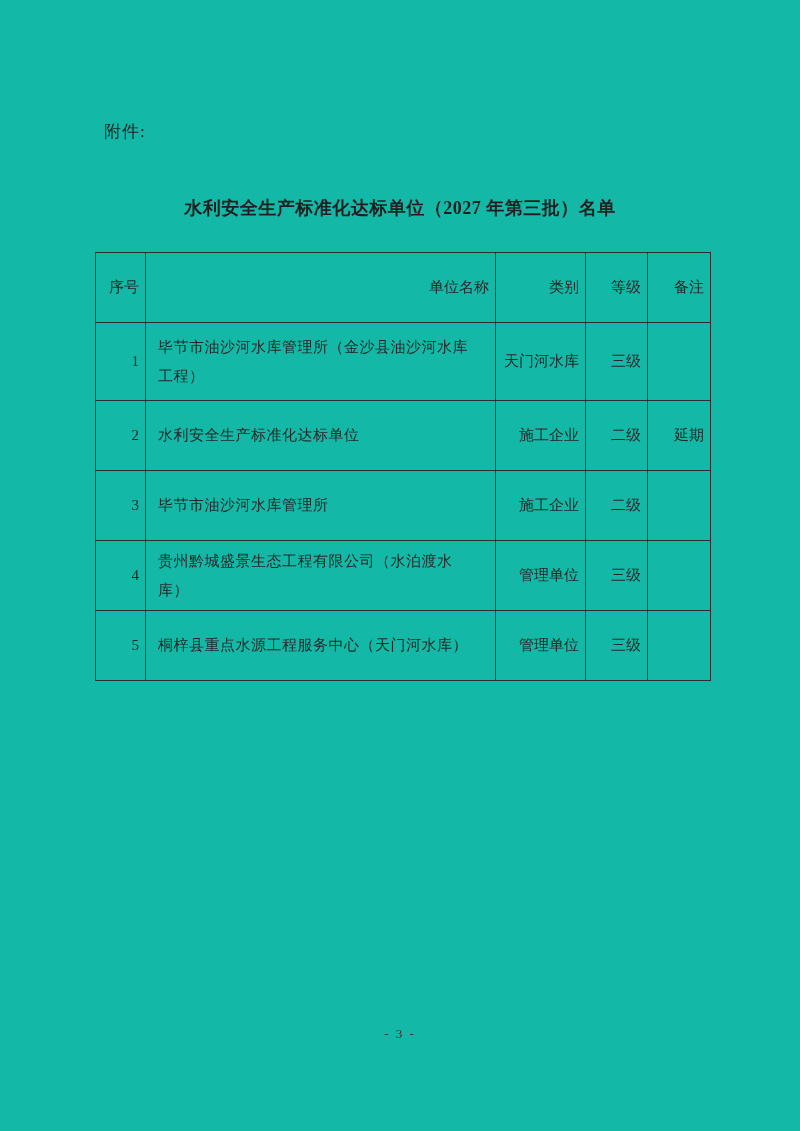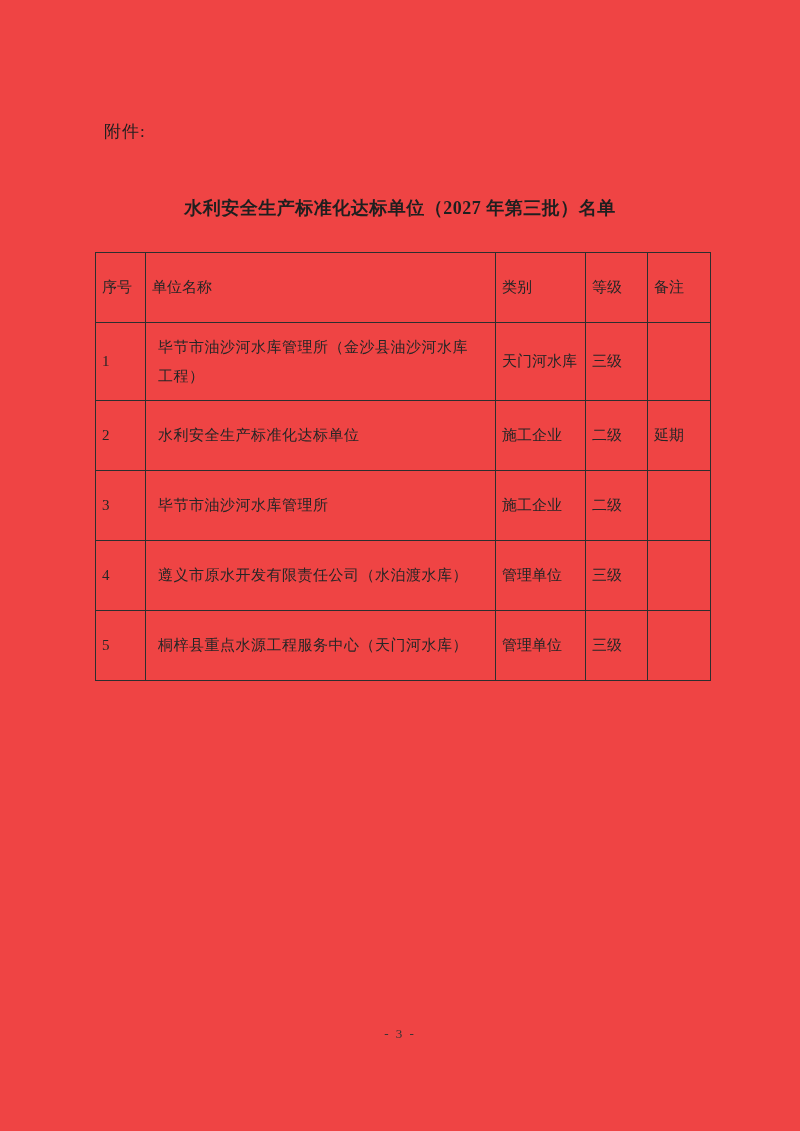--- a/index.html
+++ b/index.html
@@ -1,21 +1,21 @@
 <!DOCTYPE html>
 <html><head>
 <meta charset="utf-8">
 <style>
   * { margin: 0; padding: 0; box-sizing: border-box; }
   html, body { background: #ffffff; }
   .page {
     position: relative;
     width: 800px;
     height: 1131px;
-    background: #ef4444;
+    background: #14b8a6;
     font-family: "Liberation Serif", "DejaVu Serif", serif;
     color: #1f1f1f;
     overflow: hidden;
   }
   .attachment-label {
     position: absolute;
     left: 104px;
     top: 120px;
     font-size: 17px;
     letter-spacing: 1px;
@@ -35,21 +35,21 @@
     left: 95px;
     top: 252px;
     width: 615px;
     border-collapse: collapse;
     table-layout: fixed;
     font-size: 15px;
     color: #262626;
   }
   .units-table th, .units-table td {
     border: 1px solid #2e2e2e;
-    text-align: left;
+    text-align: right;
     vertical-align: middle;
     font-weight: normal;
     line-height: 1.9;
     padding: 4px 6px;
   }
   .units-table th { font-size: 15px; }
   .col-no     { width: 50px; }
   .col-name   { width: 350px; }
   .col-cat    { width: 90px; }
   .col-grade  { width: 62px; }
@@ -117,21 +117,21 @@
       </tr>
       <tr class="row-std">
         <td>3</td>
         <td class="cell-name">毕节市油沙河水库管理所</td>
         <td>施工企业</td>
         <td>二级</td>
         <td></td>
       </tr>
       <tr class="row-std">
         <td>4</td>
-        <td class="cell-name">遵义市原水开发有限责任公司（水泊渡水库）</td>
+        <td class="cell-name">贵州黔城盛景生态工程有限公司（水泊渡水库）</td>
         <td>管理单位</td>
         <td>三级</td>
         <td></td>
       </tr>
       <tr class="row-std">
         <td>5</td>
         <td class="cell-name">桐梓县重点水源工程服务中心（天门河水库）</td>
         <td>管理单位</td>
         <td>三级</td>
         <td></td>

